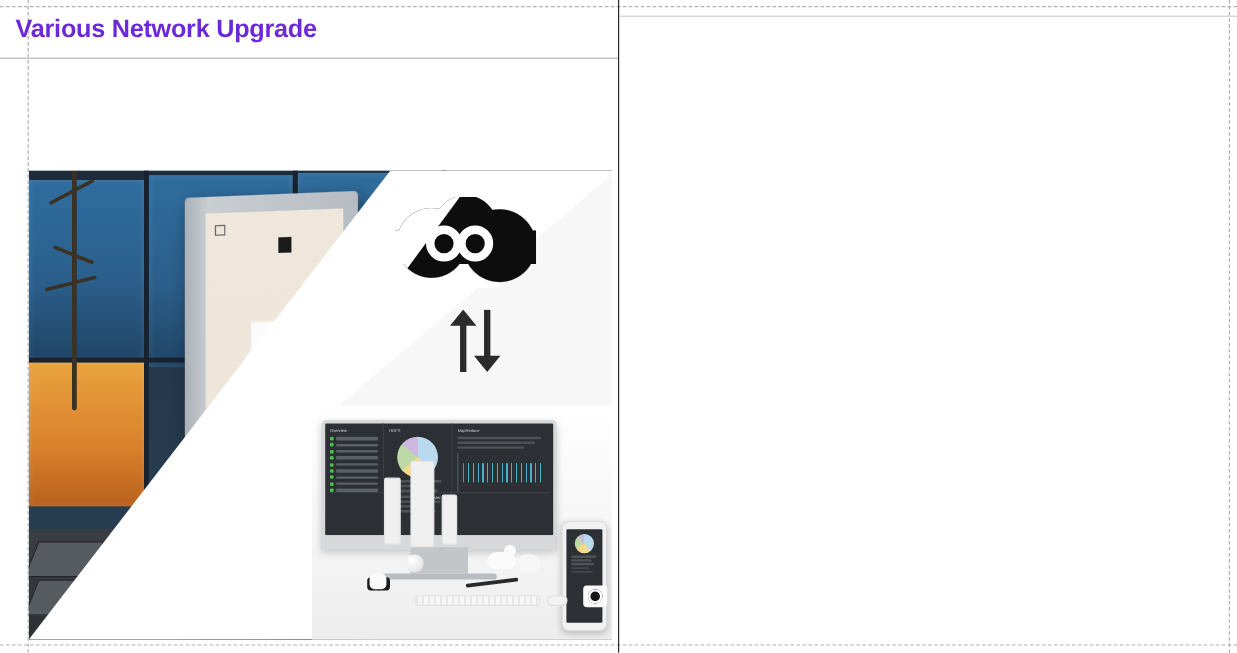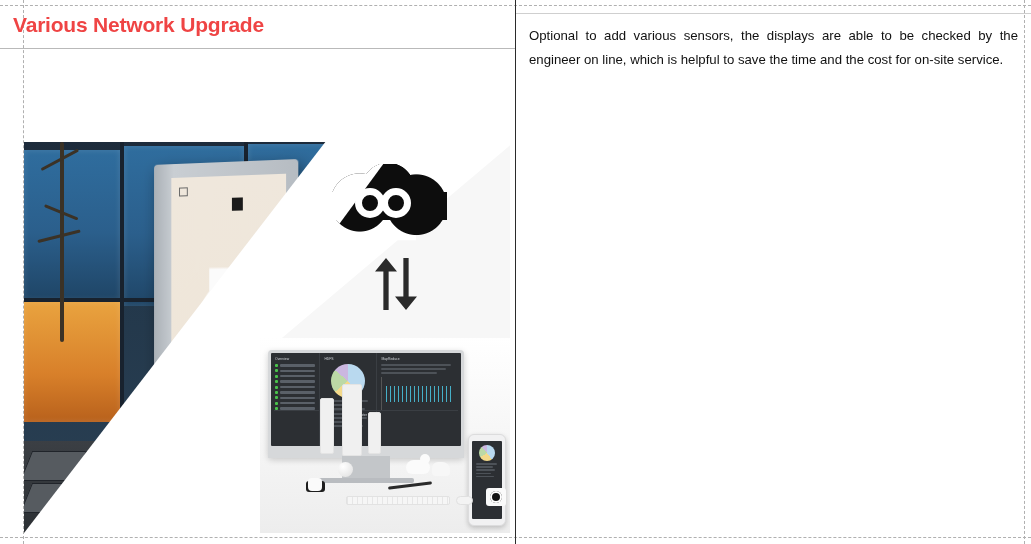--- a/index.html
+++ b/index.html
@@ -12,21 +12,21 @@
   }
   .page { position: relative; width: 1031px; height: 544px; background:#fff; }
 
   
   .table { position:absolute; left:0; top:0; width:1031px; height:544px; display:flex; }
   .col { position:relative; height:544px; }
   .col-left  { width: 516px; border-right: 1px solid #2b2b2b; }
   .col-right { width: 515px; }
 
   .heading {
-    font-size: 21px; font-weight: bold; color:#ef4444;
+    font-size: 21px; font-weight: bold; color:#6d28d9;
     letter-spacing: -0.2px; line-height: 1;
     padding: 14px 0 0 13px; white-space: nowrap;
   }
   .hdr-rule { border-bottom: 1px solid #b9b9b9; margin-top: 13px; }
   .col-right .hdr-rule { border-bottom: 1px solid #cfcfcf; }
 
   .body-text {
     font-size: 13.2px; color:#111; line-height: 1.82;
     text-align: justify; text-align-last: left;
     padding: 10px 13px 0 13px;
@@ -389,17 +389,16 @@
           <div class="cam"></div>
           <div class="pen"></div>
           <div class="keyboard"></div>
           <div class="mouse"></div>
         </div>
       </div>
     </div>
 
     <div class="col col-right">
       <div class="hdr-rule"></div>
-      <div class="body-text">Optional to add various sensors, the displays are able to be checked by the engineer on line, which is helpful to save the time and the cost for on-site service.</div>
 
     </div>
   </div>
 </div>
 
 </body></html>

